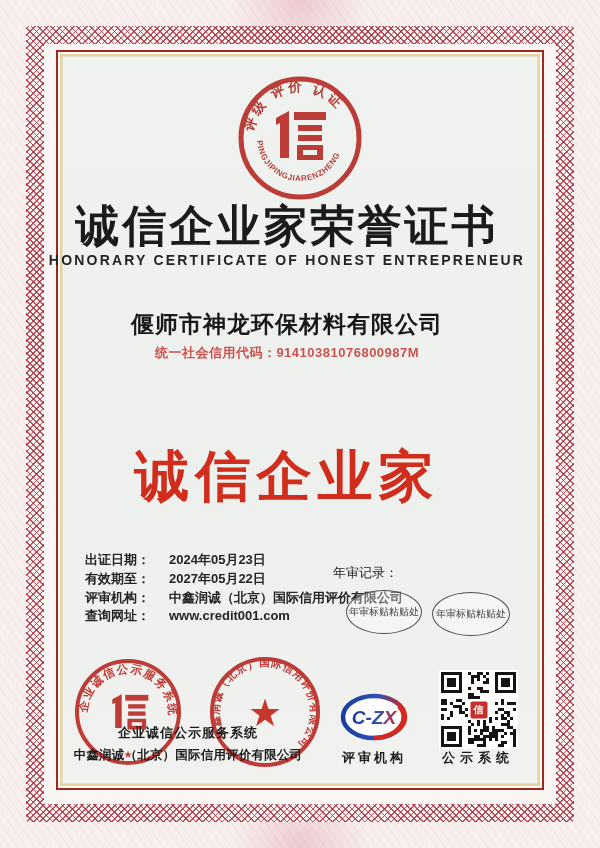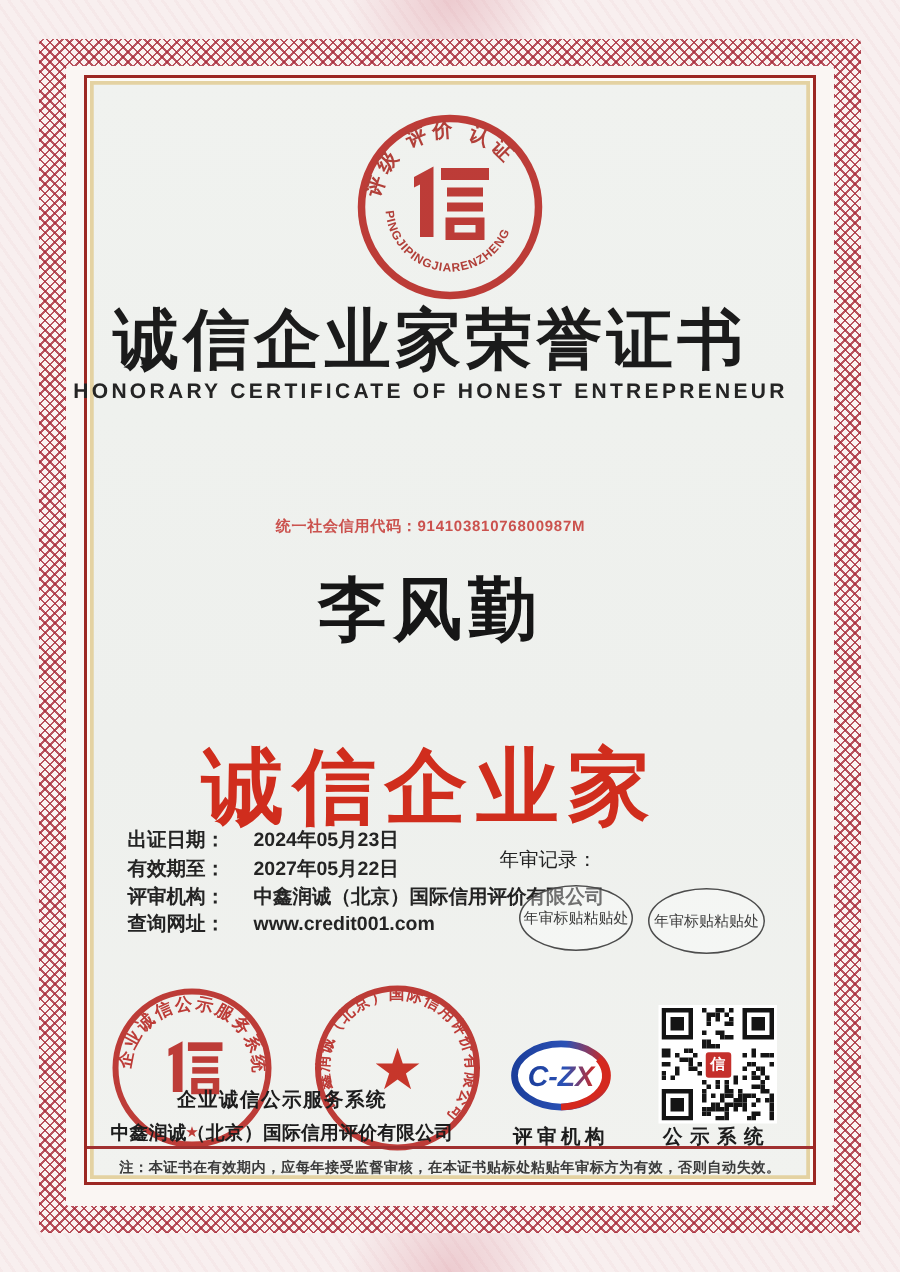--- a/index.html
+++ b/index.html
@@ -33,23 +33,23 @@
     background:linear-gradient(180deg,#f0f2ef 0%,#eef0ed 60%,#f1f2ef 100%);
   }
 
   .abs{position:absolute;}
   .cname{width:574px;text-align:center;}
 
   .title{top:197px;font-size:44px;font-weight:900;letter-spacing:3px;color:#1b1b1b;}
   .subtitle{top:252px;font-size:14px;font-weight:800;letter-spacing:2.2px;color:#242424;}
   .creditcode{top:279px;right:80px;font-size:12px;font-weight:700;color:#d0524c;letter-spacing:1px;}
   .company{top:309px;font-size:23px;font-weight:800;letter-spacing:1px;color:#191919;}
-  .uscc{top:344px;font-size:10px;font-weight:700;color:#cb524e;letter-spacing:.5px;}
+  .uscc{top:344px;font-size:13px;font-weight:700;color:#cb524e;letter-spacing:.5px;}
   .person{top:376px;font-size:46px;font-weight:900;letter-spacing:4px;color:#161616;}
-  .honor{top:440px;font-size:55px;font-weight:900;letter-spacing:6px;color:#d02d1d;margin-top:48px;}
+  .honor{top:440px;font-size:55px;font-weight:900;letter-spacing:6px;color:#d02d1d;}
 
   .details{top:551px;left:85px;font-size:13px;font-weight:700;color:#242424;}
   .details .row{line-height:18.8px;white-space:nowrap;}
   .details .lbl{margin-right:19px;}
 
   .ar-label{top:564px;left:333px;font-size:13px;font-weight:400;color:#242424;}
   .slot{
     border:1.5px solid #4c4c4c;border-radius:50%;
     display:flex;align-items:center;justify-content:center;
     font-size:10px;color:#3f3f3f;background:rgba(255,255,255,.35);
@@ -103,24 +103,24 @@
       <rect x="24" y="4" width="32" height="8"></rect>
       <rect x="28" y="17" width="24" height="6"></rect>
       <rect x="28" y="27" width="24" height="6"></rect>
       <path d="M27,37 h26 v15 h-26 Z M33,42 v5 h14 v-5 Z" fill-rule="evenodd"></path>
     </g>
   </svg>
 
   <div class="abs cname title">诚信企业家荣誉证书</div>
   <div class="abs cname subtitle">HONORARY CERTIFICATE OF HONEST ENTREPRENEUR</div>
 
+  <div class="abs cname company">偃师市神龙环保材料有限公司</div>
   <div class="abs cname uscc">
     <span>统一社会信用代码：</span><span>91410381076800987M</span>
   </div>
-  <div class="abs cname person">李风勤</div>
   <div class="abs cname honor">诚信企业家</div>
 
   <div class="abs details">
     <div class="row">
       <span class="lbl">出证日期：</span><span>2024年05月23日</span>
     </div>
     <div class="row">
       <span class="lbl">有效期至：</span><span>2027年05月22日</span>
     </div>
     <div class="row">
@@ -326,15 +326,14 @@
           <rect x="6" y="6" width="9" height="9"></rect>
         </g>
         <g transform="translate(0,54)">
           <rect width="21" height="21"></rect>
           <rect x="3" y="3" width="15" height="15" fill="#fff"></rect>
           <rect x="6" y="6" width="9" height="9"></rect>
         </g>
       </svg><div class="qr-center">信</div></div>
   <div class="abs qrlabel">公示系统</div>
 
-  <div class="abs note">注：本证书在有效期内，应每年接受监督审核，在本证书贴标处粘贴年审标方为有效，否则自动失效。</div>
 
 </div>
 
 </body></html>

